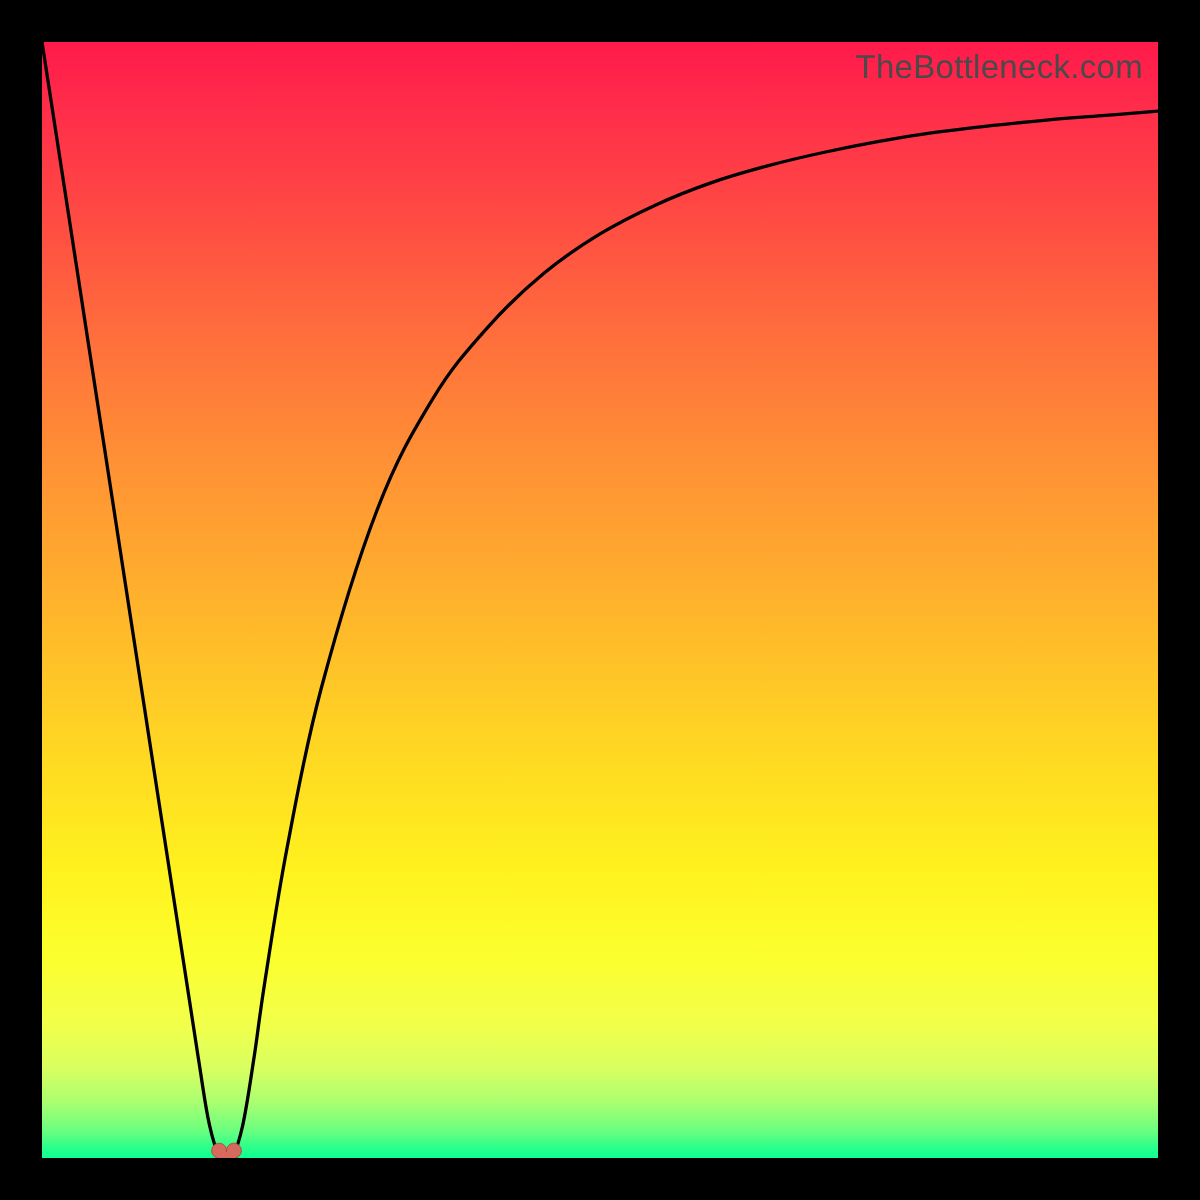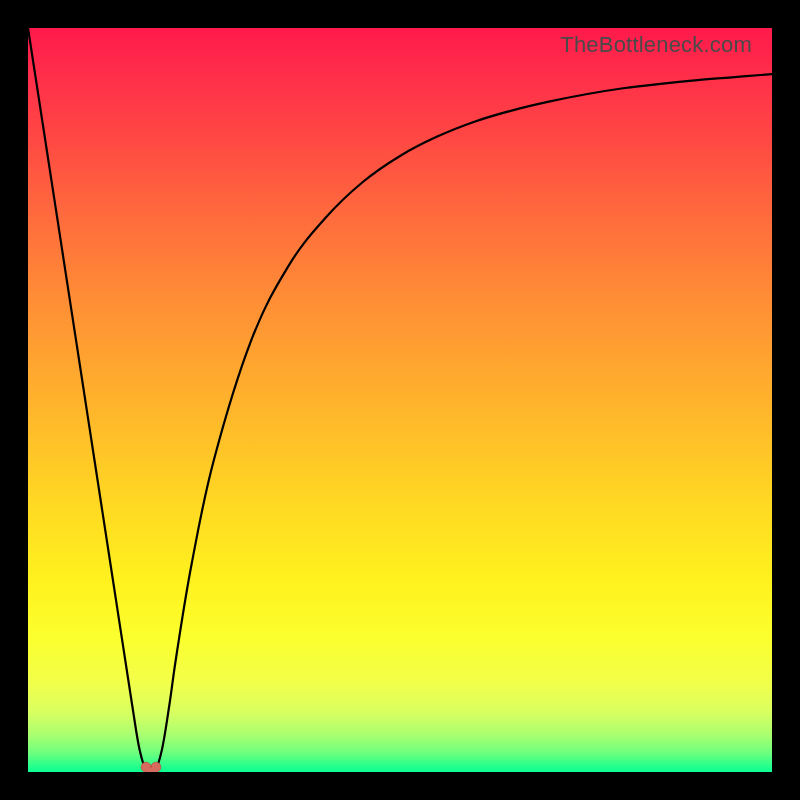--- a/index.html
+++ b/index.html
@@ -45,21 +45,21 @@
       #d8ff60 92%,
       #aaff70 95%,
       #6cff7e 97.5%,
       #2dff8a 99%,
       #0cff93 100%
     );
   }
   .watermark {
     position: absolute;
     top: 4px;
-    right: 20px;
+    right: 10px;
     color: #4a4a4a;
     font-size: 22px;
     font-weight: 500;
     letter-spacing: 0.2px;
     user-select: none;
     text-align: right;
   }
   svg.curve {
     position: absolute;
     inset: 0;

